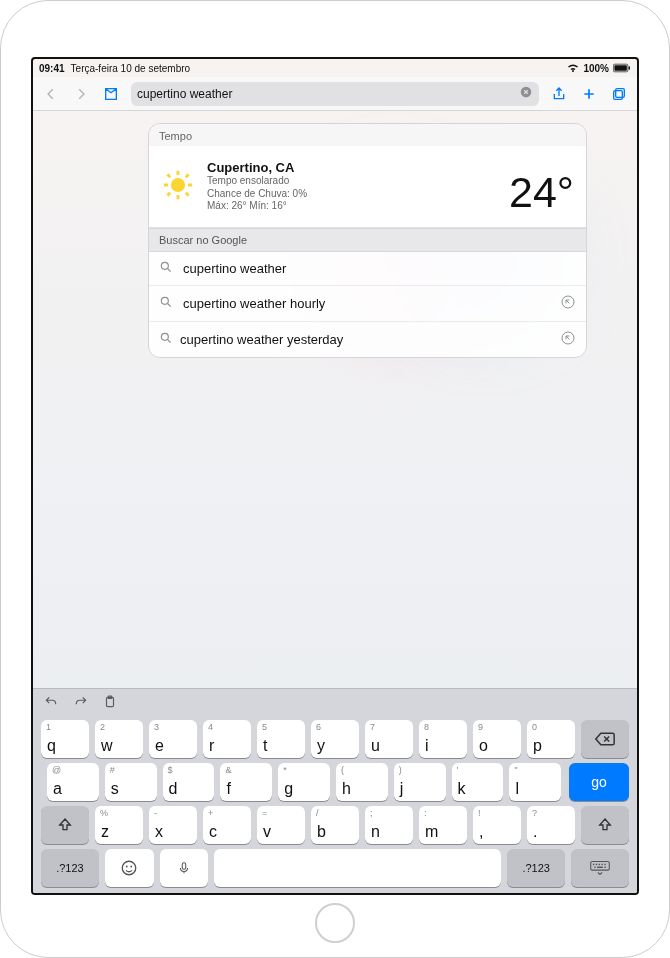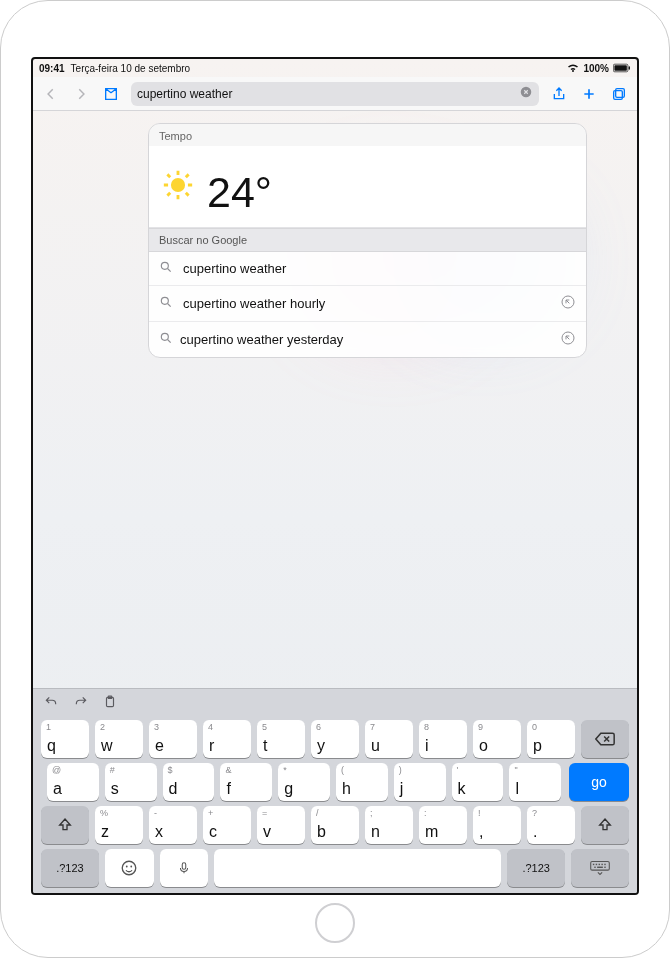--- a/index.html
+++ b/index.html
@@ -266,20 +266,26 @@
                 <line x1="12" y1="19" x2="12" y2="22"></line>
                 <line x1="2" y1="12" x2="5" y2="12"></line>
                 <line x1="19" y1="12" x2="22" y2="12"></line>
                 <line x1="4.5" y1="4.5" x2="6.5" y2="6.5"></line>
                 <line x1="17.5" y1="17.5" x2="19.5" y2="19.5"></line>
                 <line x1="4.5" y1="19.5" x2="6.5" y2="17.5"></line>
                 <line x1="17.5" y1="6.5" x2="19.5" y2="4.5"></line>
               </g>
             </svg>
         </span>
+        <div class="weather-info">
+          <div class="loc">Cupertino, CA</div>
+          <div class="cond">Tempo ensolarado</div>
+          <div class="rain">Chance de Chuva: 0%</div>
+          <div class="hilo">Máx: 26°  Mín: 16°</div>
+        </div>
         <div class="weather-temp">24°</div>
       </div>
       <div class="dd-section-header2">Buscar no Google</div>
       <div id="sugg-list">
           <div class="sugg-row">
             <span><svg width="14" height="14" viewBox="0 0 24 24">
                 <circle cx="10" cy="10" r="6" fill="none" stroke="#8e8e93" stroke-width="2"></circle>
                 <line x1="15" y1="15" x2="20" y2="20" stroke="#8e8e93" stroke-width="2"></line>
               </svg></span>
             <span>cupertino weather</span>

